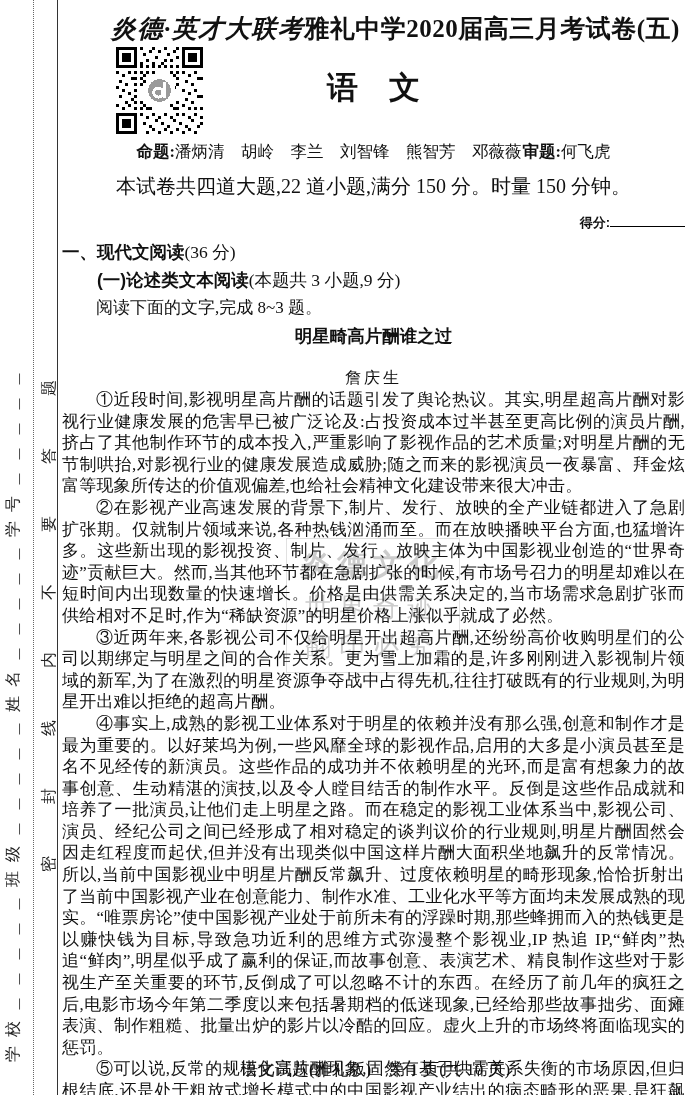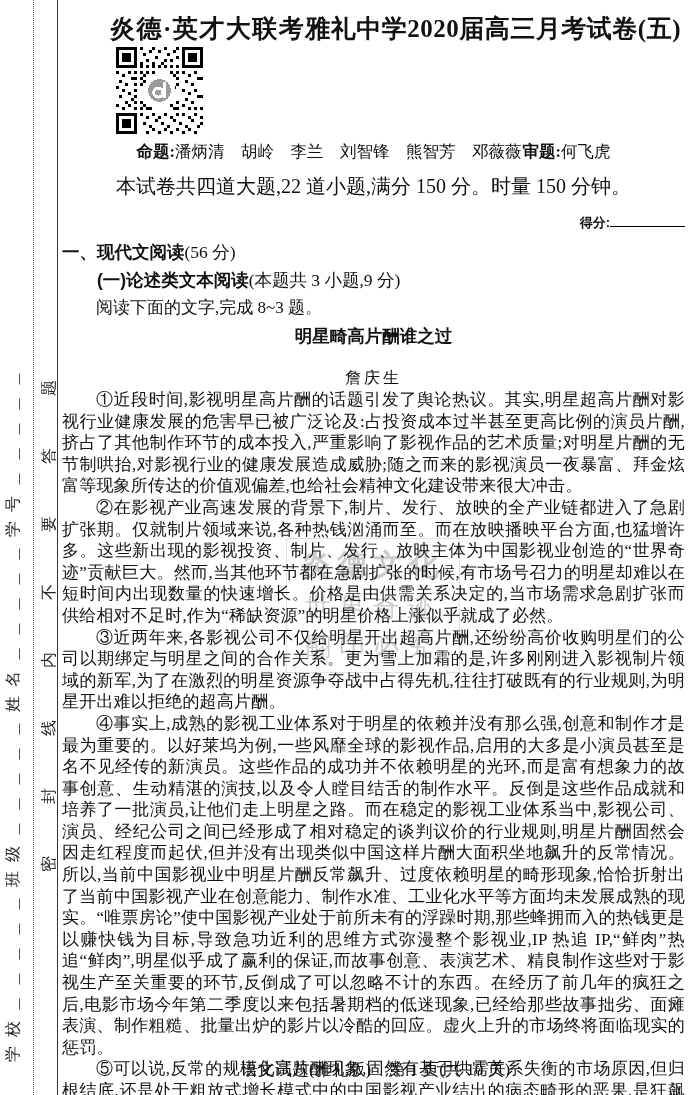--- a/index.html
+++ b/index.html
@@ -21,21 +21,21 @@
   .watermark{position:absolute;left:286px;top:538px;width:172px;z-index:0;
       text-align:center;color:rgba(120,120,120,.38);
       border:1px solid rgba(120,120,120,.22);padding:6px 0 8px 0;}
   .watermark .wm1{font-size:30px;letter-spacing:6px;font-weight:bold;}
   .watermark .wm2{font-size:26px;letter-spacing:8px;margin-top:4px;}
 
   
   .content{position:absolute;left:62px;top:0;width:623px;z-index:1;}
   .paper-title{margin:12px 0 0 0;font-size:25px;font-weight:bold;
       text-align:center;white-space:nowrap;letter-spacing:0.5px;}
-  .paper-title .brush{font-weight:900;letter-spacing:1.5px;margin-left:44px;}
+  .paper-title .brush{font-style:italic;font-weight:900;letter-spacing:1.5px;margin-left:44px;}
 
   .header-row{position:relative;height:92px;}
   .qr{position:absolute;left:54px;top:2px;width:87px;height:87px;}
   .subject{text-align:center;font-size:31px;font-weight:bold;padding-top:22px;}
 
   .setters{font-size:16.5px;text-align:center;white-space:nowrap;margin-top:4px;}
   .setters b{font-family:Liberation Serif, serif;}
   .setters .rev-label{margin-left:1px;}
   .exam-info{font-size:20px;text-align:center;margin:10px 0 0 0;}
   .score-row{text-align:right;margin-top:12px;font-size:13px;}
@@ -103,33 +103,34 @@
             <path d="M8 8h1v1H8zM9 9h1v1H9zM10 8h1v1h-1zM12 8h1v1h-1zM8 10h1v1H8zM8 12h1v1H8zM9 11h1v1H9zM20 8h1v1h-1zM19 9h1v1h-1zM18 8h1v1h-1zM20 10h1v1h-1zM20 12h1v1h-1zM19 13h1v1h-1zM8 18h1v1H8zM9 19h1v1H9zM8 20h1v1H8zM10 20h1v1h-1zM20 18h1v1h-1zM19 20h1v1h-1zM18 19h1v1h-1zM20 20h1v1h-1zM11 20h1v1h-1z"></path>
             <path d="M8 22h1v1H8zM10 23h1v1h-1zM12 22h1v1h-1zM14 23h1v1h-1zM16 22h1v1h-1zM18 23h1v1h-1zM20 22h1v1h-1zM22 22h1v1h-1zM24 23h1v1h-1zM26 22h1v1h-1zM28 23h1v1h-1zM9 25h1v1H9zM11 26h1v1h-1zM13 24h1v1h-1zM15 25h1v1h-1zM17 26h1v1h-1zM19 24h1v1h-1zM21 25h1v1h-1zM23 26h1v1h-1zM25 24h1v1h-1zM27 26h1v1h-1zM10 28h1v1h-1zM12 27h1v1h-1zM14 28h1v1h-1zM16 27h1v1h-1zM18 28h1v1h-1zM20 27h1v1h-1zM22 28h1v1h-1zM24 27h1v1h-1zM26 28h1v1h-1zM28 25h1v1h-1z"></path>
           </g>
           <circle cx="14.5" cy="14.5" r="5.2" fill="#fff"></circle>
           <circle cx="14.5" cy="14.5" r="3.8" fill="#9a9a9a"></circle>
           <circle cx="14.1" cy="15.2" r="2" fill="#fff"></circle>
           <circle cx="14.1" cy="15.2" r="1" fill="#9a9a9a"></circle>
           <rect x="15.5" y="11.5" width="1.2" height="5.6" rx="0.5" fill="#fff"></rect>
         </svg>
       </div>
+      <div class="subject">语　文</div>
     </div>
 
     <div class="setters">
       <b>命题:</b><span>潘炳清　胡岭　李兰　刘智锋　熊智芳　邓薇薇</span><b class="rev-label">审题:</b><span>何飞虎</span>
     </div>
 
     <p class="exam-info">本试卷共四道大题,22 道小题,满分 150 分。时量 150 分钟。</p>
 
     <div class="score-row">
       <b>得分:</b><span class="score-blank"></span>
     </div>
 
-    <div class="sec-heading"><span>一、现代文阅读</span><span class="note">(56 分)</span></div>
+    <div class="sec-heading"><span>一、现代文阅读</span><span class="note">(36 分)</span></div>
 
     <div class="sec-sub"><span>(一)论述类文本阅读</span><span class="note">(本题共 3 小题,9 分)</span></div>
 
     <div class="instruction">阅读下面的文字,完成 8~3 题。</div>
 
     <div class="essay-title">明星畸高片酬谁之过</div>
     <div class="essay-author">詹庆生</div>
 
     <p class="body">①近段时间,影视明星高片酬的话题引发了舆论热议。其实,明星超高片酬对影视行业健康发展的危害早已被广泛论及:占投资成本过半甚至更高比例的演员片酬,挤占了其他制作环节的成本投入,严重影响了影视作品的艺术质量;对明星片酬的无节制哄抬,对影视行业的健康发展造成威胁;随之而来的影视演员一夜暴富、拜金炫富等现象所传达的价值观偏差,也给社会精神文化建设带来很大冲击。</p>
     <p class="body">②在影视产业高速发展的背景下,制片、发行、放映的全产业链都进入了急剧扩张期。仅就制片领域来说,各种热钱汹涌而至。而在放映播映平台方面,也猛增许多。这些新出现的影视投资、制片、发行、放映主体为中国影视业创造的“世界奇迹”贡献巨大。然而,当其他环节都在急剧扩张的时候,有市场号召力的明星却难以在短时间内出现数量的快速增长。价格是由供需关系决定的,当市场需求急剧扩张而供给相对不足时,作为“稀缺资源”的明星价格上涨似乎就成了必然。</p>

